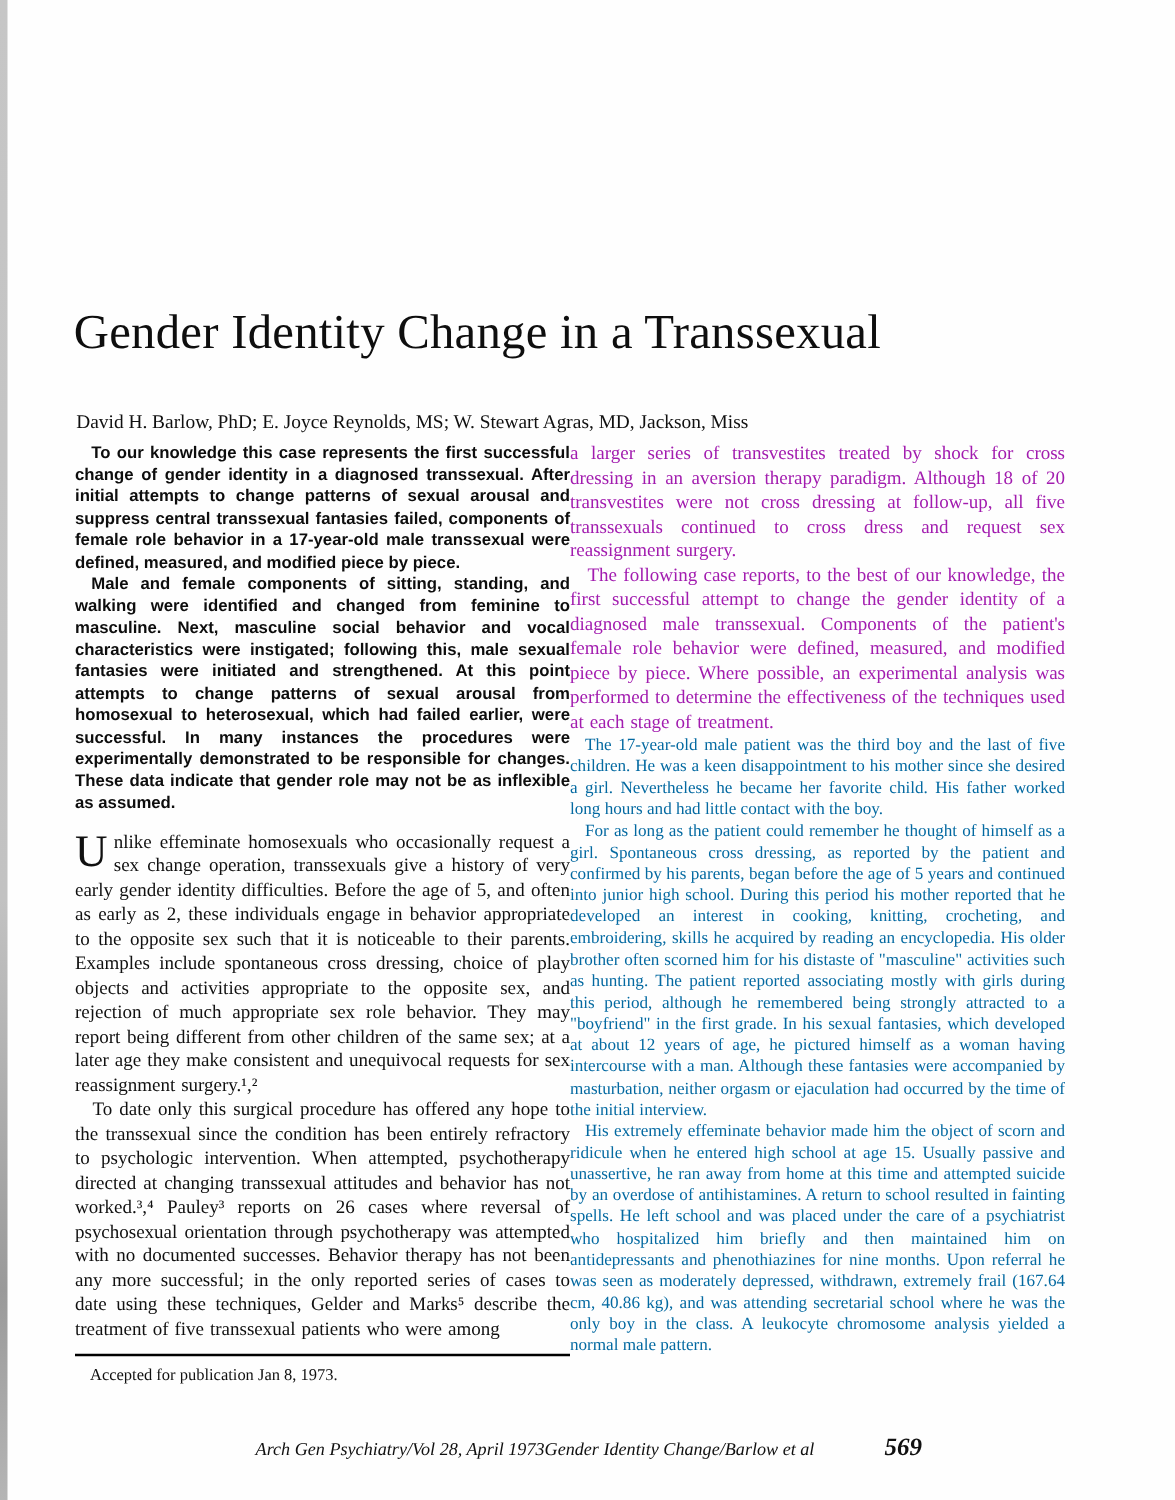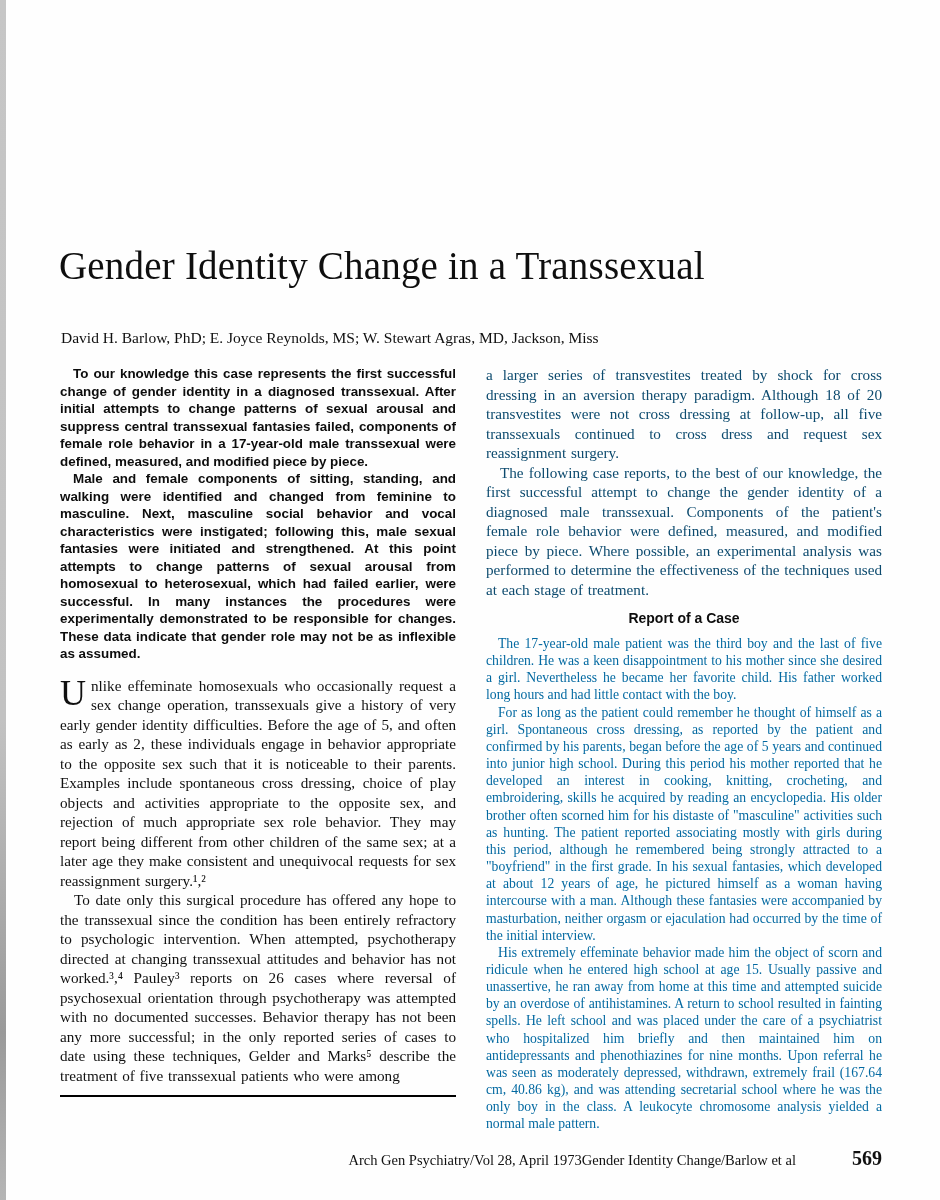--- a/index.html
+++ b/index.html
@@ -21,22 +21,22 @@
     position: absolute; left: 59px; top: 243px;
     font-family: "Liberation Serif", serif;
     font-size: 39px; font-weight: 400; color: #0e0e0e;
     letter-spacing: 0.2px; white-space: nowrap;
   }
   .authors {
     position: absolute; left: 61px; top: 329px;
     font-size: 15.5px; color: #101010; white-space: nowrap;
   }
   .columns {
-    position: absolute; left: 60px; top: 365px;
-    width: 822px; display: flex; gap: 30px;
+    position: absolute; left: 60px; top: 353px;
+    width: 822px; display: flex; 
   }
   .col { width: 396px; }
 
   
   .abstract p {
     font-family: "Liberation Sans", sans-serif;
     font-weight: bold;
     font-size: 13.4px; line-height: 17.5px;
     text-align: justify;
     text-indent: 13px;
@@ -67,42 +67,42 @@
   }
   .footnotes p {
     font-size: 13.2px; line-height: 16.3px;
     text-indent: 12px; color: #101010;
     text-align: justify;
   }
 
   
   .rc p.body-cont {
     font-size: 15.2px; line-height: 19.5px;
-    text-align: justify; color: #0c4a6e;
+    text-align: justify; color: #a21caf;
     word-spacing: 1px;
   }
   .rc p.body-ind { text-indent: 14px; }
   .section-heading {
     font-family: "Liberation Sans", sans-serif;
     font-weight: bold; font-size: 14px;
     text-align: center;
     margin: 11px 0 9px 0;
     color: #0d0d0d;
   }
   .case p {
     font-size: 13.7px; line-height: 17.15px;
     text-align: justify; text-indent: 12px;
     color: #0369a1;
   }
 
   .page-footer {
     position: absolute; left: 60px; top: 1147px;
     width: 822px;
-    display: flex; justify-content: flex-end; align-items: baseline;
-    font-size: 14.5px; color: #101010;
+    display: flex; justify-content: center; align-items: baseline;
+    font-size: 14.5px; color: #101010; font-style: italic;
   }
   .footer-right { display: flex; align-items: baseline; gap: 20px; }
   .page-number { font-weight: bold; font-size: 20px; margin-left: 36px; }
 
   .watermark {
     position: absolute; left: 18px; top: 1200px;
     font-family: "Liberation Serif", serif;
     font-weight: bold; font-size: 15px;
     color: #14143a; white-space: nowrap; text-align: center;
   }
@@ -123,28 +123,28 @@
       <p>To our knowledge this case represents the first successful change of gender identity in a diagnosed transsexual. After initial attempts to change patterns of sexual arousal and suppress central transsexual fantasies failed, components of female role behavior in a 17-year-old male transsexual were defined, measured, and modified piece by piece.</p>
       <p>Male and female components of sitting, standing, and walking were identified and changed from feminine to masculine. Next, masculine social behavior and vocal characteristics were instigated; following this, male sexual fantasies were initiated and strengthened. At this point attempts to change patterns of sexual arousal from homosexual to heterosexual, which had failed earlier, were successful. In many instances the procedures were experimentally demonstrated to be responsible for changes. These data indicate that gender role may not be as inflexible as assumed.</p>
     </div>
 
     <div class="intro">
       <p><span class="dropcap">U</span><span>nlike effeminate homosexuals who occasionally request a sex change operation, transsexuals give a history of very early gender identity difficulties. Before the age of 5, and often as early as 2, these individuals engage in behavior appropriate to the opposite sex such that it is noticeable to their parents. Examples include spontaneous cross dressing, choice of play objects and activities appropriate to the opposite sex, and rejection of much appropriate sex role behavior. They may report being different from other children of the same sex; at a later age they make consistent and unequivocal requests for sex reassignment surgery.¹,²</span></p>
       <p class="indent">To date only this surgical procedure has offered any hope to the transsexual since the condition has been entirely refractory to psychologic intervention. When attempted, psychotherapy directed at changing transsexual attitudes and behavior has not worked.³,⁴ Pauley³ reports on 26 cases where reversal of psychosexual orientation through psychotherapy was attempted with no documented successes. Behavior therapy has not been any more successful; in the only reported series of cases to date using these techniques, Gelder and Marks⁵ describe the treatment of five transsexual patients who were among</p>
     </div>
 
     <div class="footnotes">
+      <p>Accepted for publication Jan 8, 1973.</p>
     </div>
   </div>
 
   <div class="col rc">
     <p class="body-cont">a larger series of transvestites treated by shock for cross dressing in an aversion therapy paradigm. Although 18 of 20 transvestites were not cross dressing at follow-up, all five transsexuals continued to cross dress and request sex reassignment surgery.</p>
     <p class="body-cont body-ind">The following case reports, to the best of our knowledge, the first successful attempt to change the gender identity of a diagnosed male transsexual. Components of the patient's female role behavior were defined, measured, and modified piece by piece. Where possible, an experimental analysis was performed to determine the effectiveness of the techniques used at each stage of treatment.</p>
 
-    <h2 class="section-heading">Report of a Case</h2>
 
     <div class="case">
       <p>The 17-year-old male patient was the third boy and the last of five children. He was a keen disappointment to his mother since she desired a girl. Nevertheless he became her favorite child. His father worked long hours and had little contact with the boy.</p>
       <p>For as long as the patient could remember he thought of himself as a girl. Spontaneous cross dressing, as reported by the patient and confirmed by his parents, began before the age of 5 years and continued into junior high school. During this period his mother reported that he developed an interest in cooking, knitting, crocheting, and embroidering, skills he acquired by reading an encyclopedia. His older brother often scorned him for his distaste of "masculine" activities such as hunting. The patient reported associating mostly with girls during this period, although he remembered being strongly attracted to a "boyfriend" in the first grade. In his sexual fantasies, which developed at about 12 years of age, he pictured himself as a woman having intercourse with a man. Although these fantasies were accompanied by masturbation, neither orgasm or ejaculation had occurred by the time of the initial interview.</p>
       <p>His extremely effeminate behavior made him the object of scorn and ridicule when he entered high school at age 15. Usually passive and unassertive, he ran away from home at this time and attempted suicide by an overdose of antihistamines. A return to school resulted in fainting spells. He left school and was placed under the care of a psychiatrist who hospitalized him briefly and then maintained him on antidepressants and phenothiazines for nine months. Upon referral he was seen as moderately depressed, withdrawn, extremely frail (167.64 cm, 40.86 kg), and was attending secretarial school where he was the only boy in the class. A leukocyte chromosome analysis yielded a normal male pattern.</p>
     </div>
   </div>
 
 </div>
 

